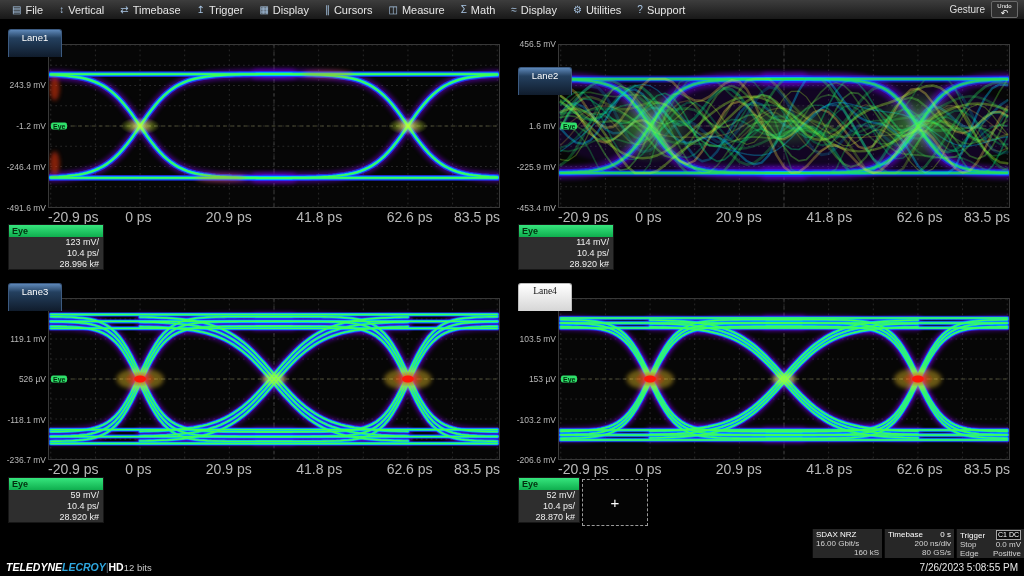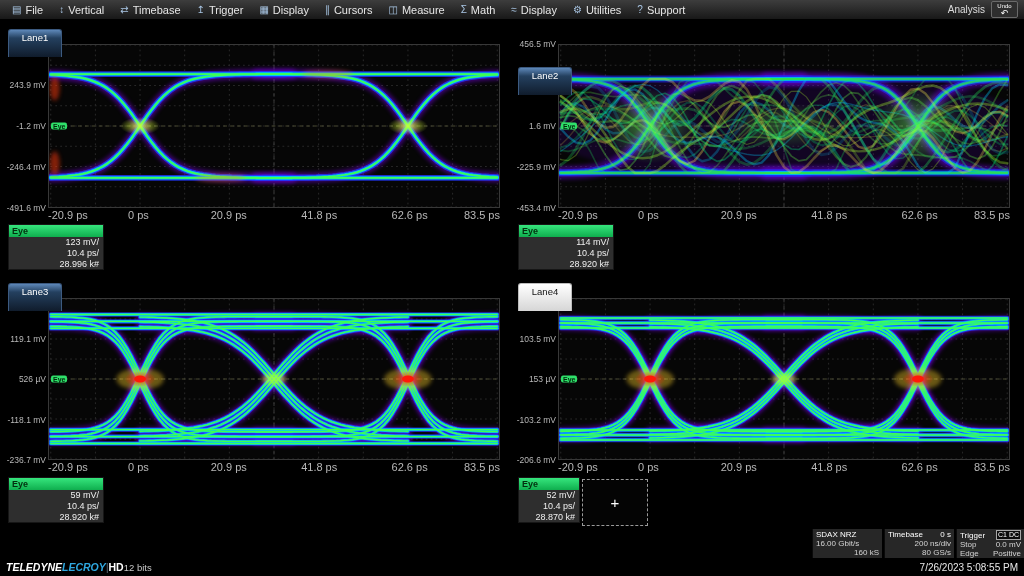--- a/index.html
+++ b/index.html
@@ -19,27 +19,27 @@
   #undo-btn{width:27px;height:17px;background:#2e2e2e;border:1px solid #6a6a6a;border-radius:2px;
     color:#fff;display:flex;flex-direction:column;align-items:center;justify-content:center;line-height:1;}
   #undo-btn .ulabel{font-size:6px;}
   #undo-btn .arr{font-size:9px;line-height:8px;}
 
   
   #lanes{position:absolute;left:0;top:0;width:1024px;height:576px;}
   .tab{position:absolute;width:54px;height:28px;font-size:9.5px;text-align:center;line-height:15px;
     color:#fff;background:linear-gradient(180deg,#5d87b8 0%,#24405f 30%,#101c2c 100%);
     border:1px solid #3c5a80;border-bottom:0;border-radius:3px 3px 0 0;z-index:3;}
-  .tab.sel{background:linear-gradient(180deg,#ffffff,#d6d6d6);color:#111;border-color:#bdbdbd;}
+  .tab.sel{background:linear-gradient(180deg,#ffffff,#d6d6d6);color:#111;border-color:#bdbdbd;font-family:Liberation Serif, serif;}
   .plot{position:absolute;background:#060606;border:1px solid #383838;z-index:1;}
   .eye-svg{position:absolute;left:0;top:0;width:100%;height:100%;display:block;}
   .ylab{position:absolute;width:42px;text-align:right;color:#b8b8b8;font-size:8.5px;
     transform:translateY(-50%);z-index:2;white-space:nowrap;}
   .xrow{position:absolute;height:11px;z-index:2;}
-  .xlab{position:absolute;top:0;color:#b8b8b8;font-size:11px;white-space:nowrap;}
+  .xlab{position:absolute;top:0;color:#b8b8b8;font-size:14px;white-space:nowrap;}
   .trace-badge{position:absolute;left:2px;font-size:7px;font-weight:bold;color:#02270c;
     background:#2fe06a;border-radius:2px;padding:0 2px;transform:translateY(-50%);z-index:4;}
   .eyebox{position:absolute;height:46px;background:#2e2e2e;border:1px solid #161616;z-index:3;}
   .eyebox-head{height:12px;background:linear-gradient(180deg,#36e57d,#0fae4e);color:#03300f;
     font-size:9px;font-weight:bold;line-height:12px;padding-left:3px;}
   .eyebox-row{height:11px;line-height:11px;font-size:9px;color:#efefef;text-align:right;padding-right:4px;}
 
   #gesture-box{position:absolute;left:582px;top:479px;width:66px;height:47px;
     border:1px dashed #9a9a9a;background:rgba(8,8,8,.55);color:#fff;
     display:flex;align-items:center;justify-content:center;font-size:15px;z-index:5;}
@@ -114,21 +114,21 @@
         <div class="menu-item">
           <span class="mi-icon">⚙</span>
           <span class="mi-label">Utilities</span>
         </div>
         <div class="menu-item">
           <span class="mi-icon">?</span>
           <span class="mi-label">Support</span>
         </div>
       </div>
     <div id="menu-right">
-      <span>Analysis</span>
+      <span>Gesture</span>
       <button id="undo-btn">
         <span class="ulabel">Undo</span>
         <span class="arr">↶</span>
       </button>
     </div>
   </div>
 
   <div id="lanes">
       <div class="tab" style="left: 8px; top: 29px;">Lane1</div>
       <div class="plot" style="left: 48px; top: 44px; width: 452px; height: 164px;">

